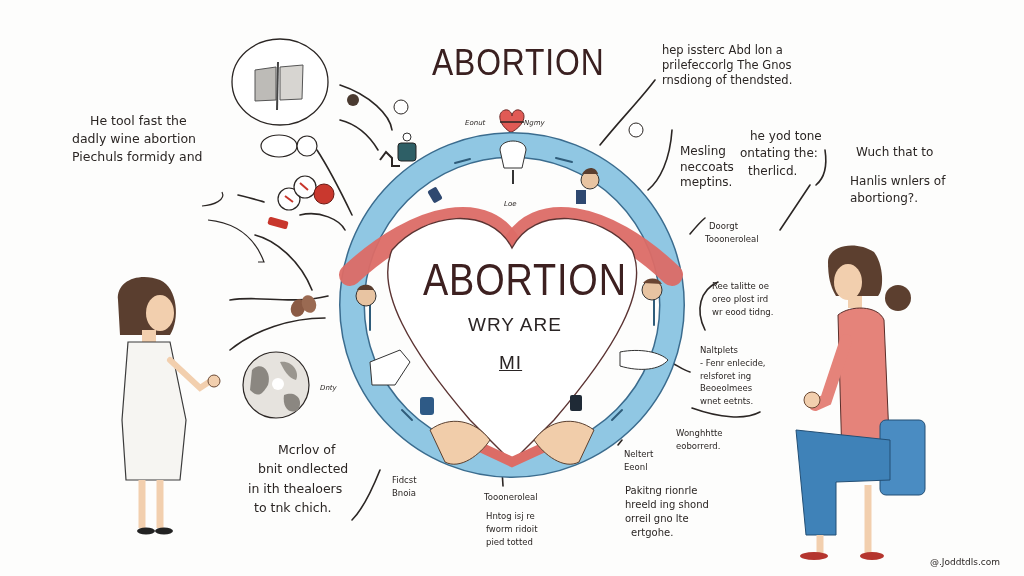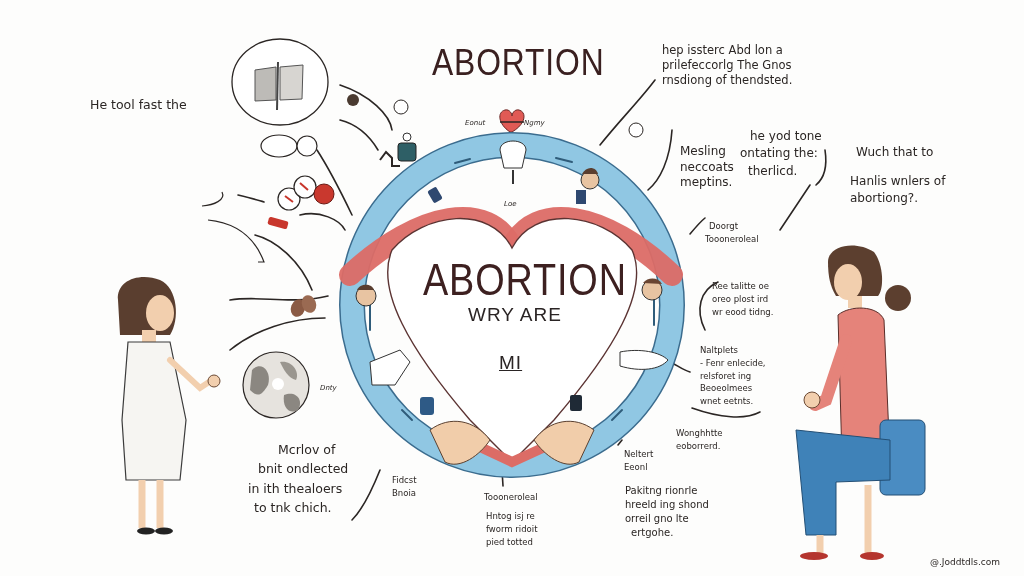--- a/index.html
+++ b/index.html
@@ -161,29 +161,31 @@
     <line x1="820" y1="535" x2="820" y2="553" stroke="#f2cfae" stroke-width="7"></line>
     <line x1="868" y1="485" x2="868" y2="553" stroke="#f2cfae" stroke-width="7"></line>
     <ellipse cx="814" cy="556" rx="14" ry="4" fill="#b5352e"></ellipse>
     <ellipse cx="872" cy="556" rx="12" ry="4" fill="#b5352e"></ellipse>
   </g>
 </svg>
 
 <div class="abs title-top" style="left:432px; top:42px;">ABORTION</div>
 
 <div class="abs title-main" style="left:423px; top:255px;">ABORTION</div>
-<div class="abs sub" style="left:468px; top:304px;">WRY ARE</div>
+<div class="abs sub" style="left:468px; top:314px;">WRY ARE</div>
 <div class="abs sub" style="left:499px; top:352px;text-decoration:underline;">MI</div>
 
 <div class="abs hand tiny" style="left:465px; top:118px;">Eonut</div>
 <div class="abs hand tiny" style="left:524px; top:118px;text-align:right;">Ngmy</div>
 <div class="abs hand tiny" style="left:504px; top:199px;">Loe</div>
 
-<div class="abs hand note" style="left:72px; top:96px; width:160px;">
+<div class="abs hand note" style="left:72px; top:112px; width:160px;">
   <div style="padding-left:18px">He tool fast the</div>
+  <div>dadly wine abortion</div>
+  <div>Piechuls formidy and</div>
 </div>
 
 <div class="abs hand" style="left:662px; top:43px; font-size:11.5px; line-height:1.3;">
   <div>hep issterc Abd lon a</div>
   <div>prilefeccorlg The Gnos</div>
   <div>rnsdiong of thendsted.</div>
 </div>
 
 <div class="abs hand" style="left:680px; top:144px; font-size:12px; line-height:1.3;">
   <div>Mesling</div>

